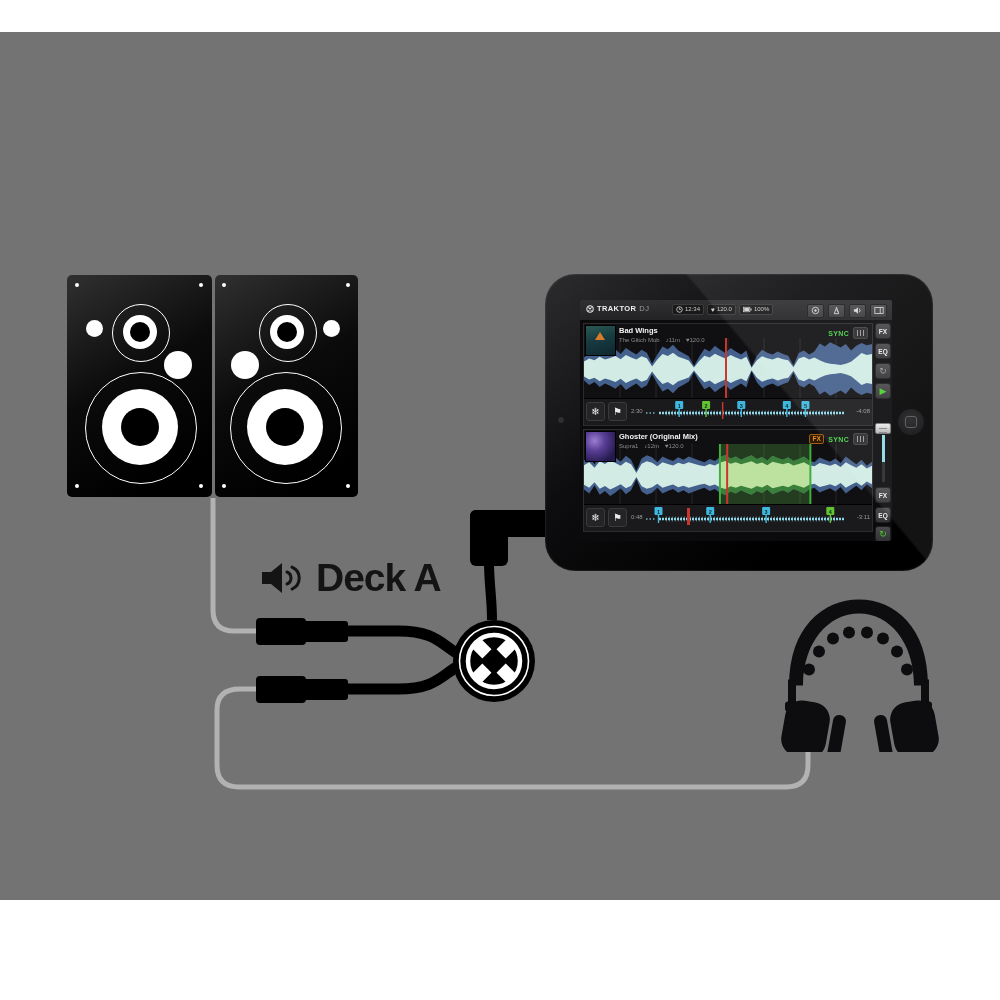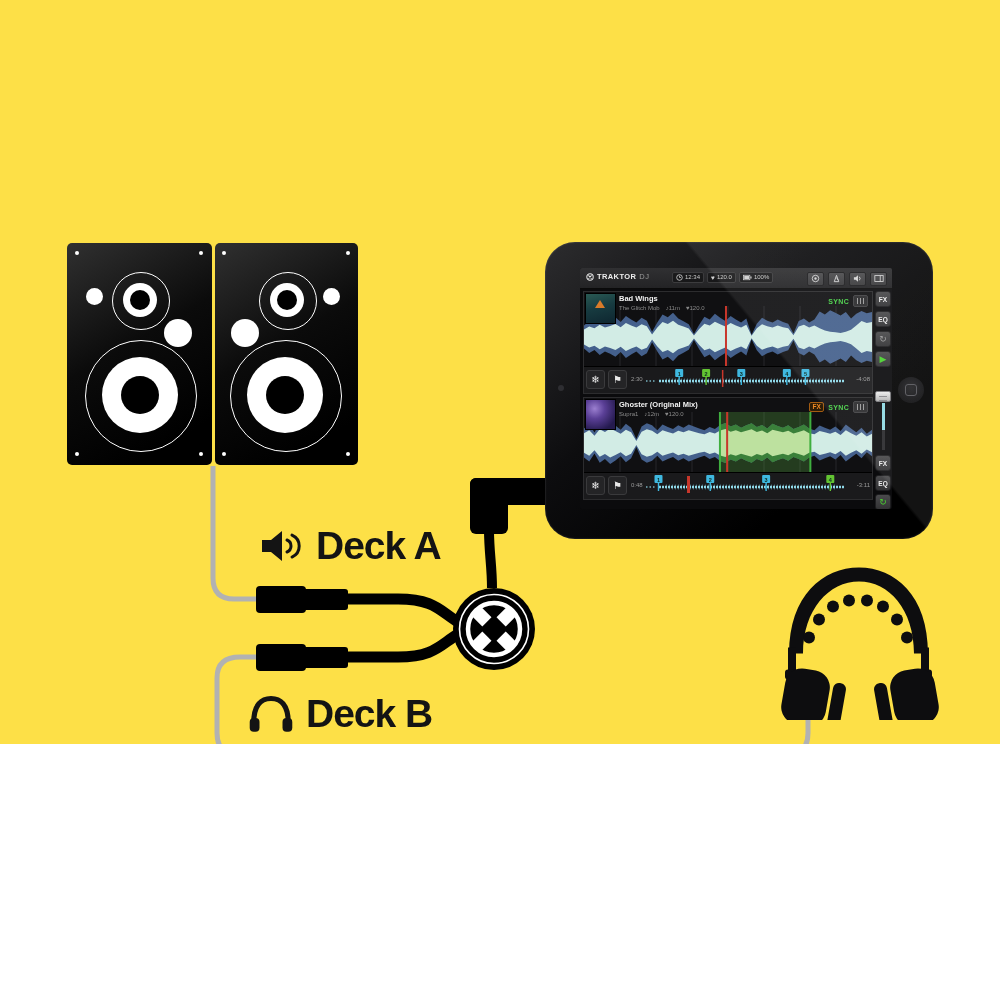--- a/index.html
+++ b/index.html
@@ -1,17 +1,17 @@
 <!DOCTYPE html>
 <html><head>
 <meta charset="utf-8">
 <style>
   html,body{margin:0;padding:0;background:#fff;}
-  #canvas{position:relative;width:1000px;height:744px;background:#fde047;overflow:hidden;
-          font-family:"Liberation Sans",sans-serif;}
+  #canvas{position:relative;width:1000px;height:868px;background:#737373;overflow:hidden;
+          font-family:"Liberation Sans",sans-serif;margin-top:32px;}
 
   
   .speaker{position:absolute;top:243px;height:222px;border-radius:5px;
            background:linear-gradient(150deg,#303030 0%,#0b0b0b 45%,#000 85%);}
   .spk-l{left:67px;width:145px;}
   .spk-r{left:215px;width:143px;}
   .dotw{position:absolute;background:#fff;border-radius:50%;}
   .ringc{position:absolute;border-radius:50%;}
 
   
@@ -164,28 +164,20 @@
     </g>
   </svg>
 
   <div class="decklabel" style="left:260px;top:524px">
     <svg width="44" height="36" viewBox="0 0 44 34">
       <path d="M2,11 h9 l11,-9 v30 l-11,-9 H2 z" fill="#141414"></path>
       <path d="M27,11 a6.5,6.5 0 0 1 0,12" fill="none" stroke="#141414" stroke-width="3" stroke-linecap="round"></path>
       <path d="M32,6 a12,12 0 0 1 0,22" fill="none" stroke="#141414" stroke-width="3" stroke-linecap="round"></path>
     </svg>
     <span>Deck A</span>
-  </div>
-  <div class="decklabel" style="left:248px;top:692px">
-    <svg width="46" height="38" viewBox="0 0 40 33">
-      <path d="M5,24 C5,8 12,3 20,3 C28,3 35,8 35,24" fill="none" stroke="#141414" stroke-width="4.5"></path>
-      <rect x="1.5" y="20" width="8.5" height="12" rx="3.5" fill="#141414"></rect>
-      <rect x="30" y="20" width="8.5" height="12" rx="3.5" fill="#141414"></rect>
-    </svg>
-    <span>Deck B</span>
   </div>
 
   <svg id="hp" width="170" height="165" viewBox="0 0 170 160">
     <path d="M14,96 C14,38 48,10 84,10 C120,10 153,38 153,96 L139,96 C139,52 114,24 84,24 C54,24 28,52 28,96 Z" fill="#0d0d0f"></path>
     <g fill="#0d0d0f">
       <circle cx="34" cy="80" r="6"></circle>
         <circle cx="44" cy="62" r="6"></circle>
         <circle cx="58" cy="49" r="6"></circle>
       <circle cx="74" cy="43" r="6"></circle>
         <circle cx="92" cy="43" r="6"></circle>

